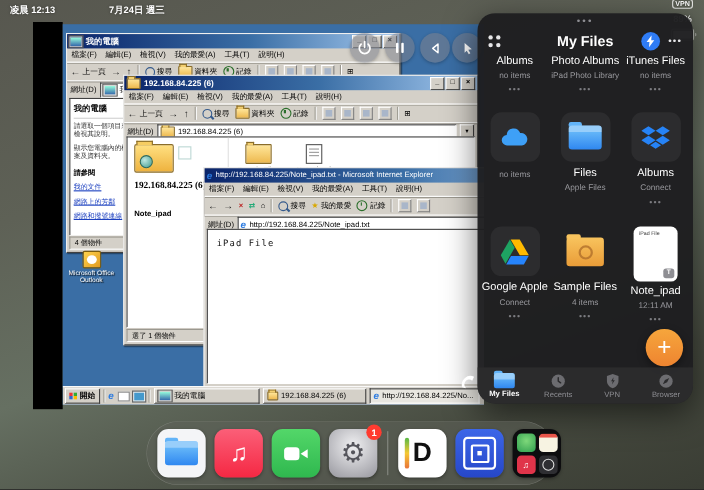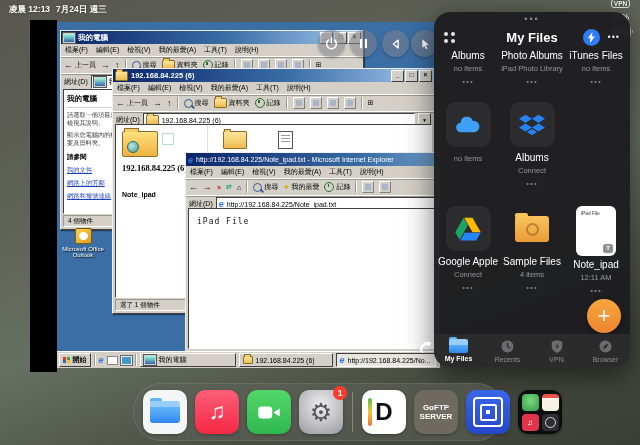--- a/index.html
+++ b/index.html
@@ -1,21 +1,21 @@
 <!DOCTYPE html>
 <html><head>
 <meta charset="utf-8">
 <style>
   html,body{margin:0;padding:0;background:#222;}
   #screen{position:relative;width:640px;height:445px;overflow:hidden;
     font-family:"Liberation Sans","DejaVu Sans",sans-serif;
     background:linear-gradient(160deg,#57574f 0%,#5e6156 30%,#667062 55%,#474b40 80%,#3a3d34 100%);}
   
   .statusbar{position:absolute;left:0;top:0;right:0;height:20px;display:flex;align-items:center;
-    padding:0 9px;color:#fff;font-size:8.5px;font-weight:bold;text-shadow:0 0 2px rgba(0,0,0,.5);}
+    padding:0 9px;color:#fff;font-size:8.5px;font-weight:bold;text-shadow:0 0 2px rgba(0,0,0,.5);gap:43px;}
   .sb-right{margin-left:auto;display:flex;align-items:center;gap:4px;flex-direction:column;}
   .vpnpill{border:1px solid rgba(255,255,255,.85);border-radius:3px;font-size:6.5px;padding:0 2px;font-weight:bold;}
   .batt{width:19px;height:9px;border:1px solid rgba(255,255,255,.5);border-radius:2.5px;position:relative;}
   .batt i{position:absolute;left:1px;top:1px;bottom:1px;width:89%;background:#fff;border-radius:1px;}
   .batt u{position:absolute;right:-3px;top:2.5px;width:1.5px;height:3px;background:rgba(255,255,255,.5);border-radius:0 1px 1px 0;}
   
   .letterbox{position:absolute;left:30px;top:20px;width:27px;height:352px;background:#000;}
   .desktop{position:absolute;left:57px;top:22px;width:383px;height:346px;background:#3a6ea5;overflow:hidden;}
   
   .w{position:absolute;background:#d4d0c8;border:1px solid #404040;border-top-color:#efefef;border-left-color:#efefef;
@@ -463,20 +463,28 @@
         <div class="ptile">
           <svg width="28" height="19" viewBox="0 0 24 16">
               <path d="M6.2 14.6a4.1 4.1 0 0 1-.5-8.2A5.4 5.4 0 0 1 16.2 5a4.3 4.3 0 0 1 1.4 9.6Z" fill="#3ea0f7"></path>
             </svg>
         </div>
         <div class="psub">no items</div>
         <div class="pmore"></div>
       </div>
       <div class="pcell">
         <div class="ptile">
+            <div class="bluefolder"></div>
+          </div>
+        <div class="pname">Files</div>
+        <div class="psub">Apple Files</div>
+        <div class="pmore"></div>
+      </div>
+      <div class="pcell">
+        <div class="ptile">
           <svg width="26" height="22" viewBox="0 0 24 20">
               <g fill="#2683f6">
                 <polygon points="6,0.5 12,4.3 6,8.1 0,4.3"></polygon>
                 <polygon points="18,0.5 24,4.3 18,8.1 12,4.3"></polygon>
                 <polygon points="6,8.5 12,12.3 6,16.1 0,12.3"></polygon>
                 <polygon points="18,8.5 24,12.3 18,16.1 12,12.3"></polygon>
                 <polygon points="12,13.6 16.6,16.5 12,19.4 7.4,16.5"></polygon>
               </g>
             </svg>
         </div>
@@ -570,24 +578,20 @@
     </div>
     <div class="dicon" style="background:radial-gradient(circle at 50% 35%,#f0f0f2,#97979e);color:#55555c;font-size:25px;">
       <span>⚙</span>
       <span class="badge">1</span>
     </div>
     <div class="ddiv"></div>
     <div class="dicon" style="background:#fff;color:#111;font-size:24px;font-weight:800;">
       <span style="position:absolute;left:6px;top:8px;width:4px;height:28px;background:linear-gradient(#57b947,#f5c832,#e8733a);border-radius:2px;"></span>
       <span>D</span>
     </div>
-    <div class="dicon" style="background:#6e6a5f;color:#fff;flex-direction:column;font-size:8px;font-weight:800;line-height:9px;">
-      <span>GoFTP</span>
-      <span>SERVER</span>
-    </div>
     <div class="dicon" style="background:linear-gradient(#3c66e8,#2647c9);">
       <div style="width:26px;height:26px;border:2.5px solid #fff;border-radius:4px;display:flex;align-items:center;justify-content:center;">
         <div style="width:13px;height:13px;border:2.5px solid #fff;border-radius:2px;display:flex;align-items:center;justify-content:center;">
           <div style="width:4px;height:4px;background:#fff;"></div>
         </div>
       </div>
     </div>
     <div class="dicon" style="background:#0d0d0f;display:grid;grid-template-columns:17px 17px;grid-auto-rows:17px;gap:3px;place-content:center;">
       <span class="minitile" style="background:radial-gradient(circle at 50% 40%,#7ed87a,#2f9e4f);"></span>
       <span class="minitile" style="background:#f7f3e2;border-top:4px solid #e8554a;box-sizing:border-box;"></span>

